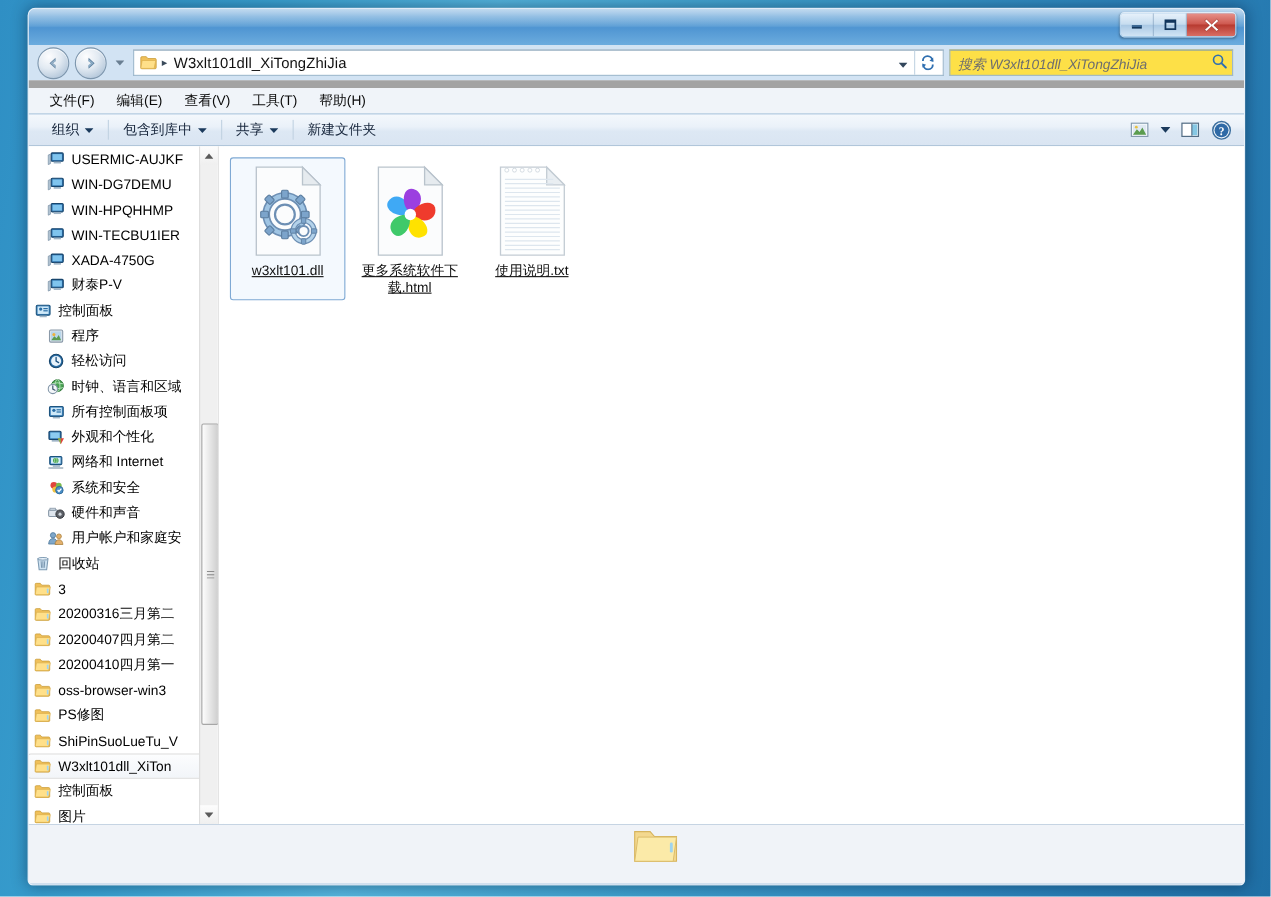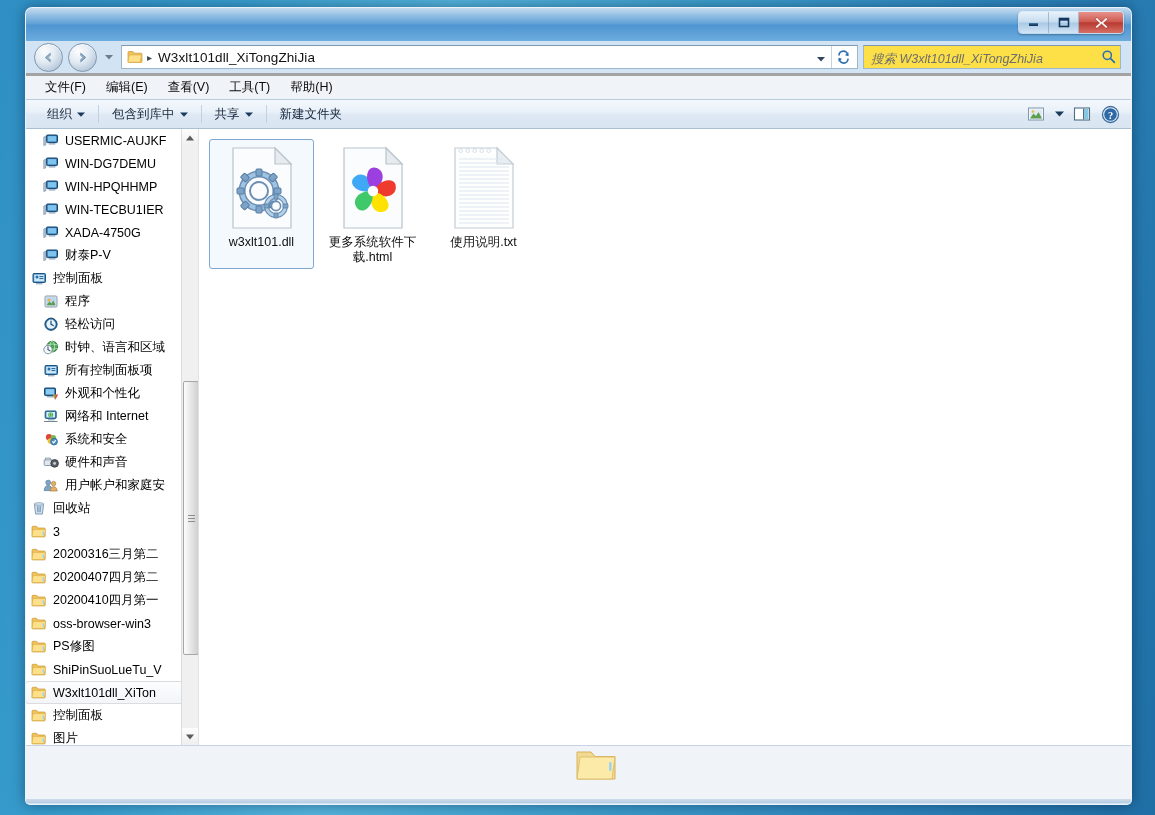--- a/index.html
+++ b/index.html
@@ -49,21 +49,21 @@
     display:flex;align-items:center;padding:0 3px 0 5px;font-size:13px;color:#000;gap:2px;}
   .crumbfolder{width:16px;height:14px;position:relative;}
   .crumbsep{font-size:10px;color:#3a4a5a;padding:0 4px 0 2px;}
   .crumbtxt{font-size:13.5px;color:#111;letter-spacing:.1px;}
   .addr-drop{margin-left:auto;width:16px;text-align:center;}
   .refresh{width:22px;height:22px;border-left:1px solid #c3d4e3;display:flex;align-items:center;justify-content:center;}
   .searchbox{width:245px;height:22px;background:#fde047;border:1px solid #9cb7cc;border-top-color:#7d9ab2;
     display:flex;align-items:flex-end;padding:0 4px 0 7px;}
   .searchtxt{flex:1;font-size:12.5px;font-style:italic;color:#6e6e6e;white-space:nowrap;overflow:hidden;}
   
-  .menubar{height:23px;background:#f0f4f9;border-top:3px solid #a3a3a3;
+  .menubar{height:23px;background:#f0f4f9;border-top:7px solid #a3a3a3;
            display:flex;align-items:flex-start;padding-left:10px;gap:2px;}
   .menuitem{font-size:12.5px;color:#0a0a0a;padding:3px 9px;cursor:default;}
   
   .toolbar{height:28px;
     background:linear-gradient(180deg,#f4f8fc 0%,#eaf1f9 40%,#dde8f4 55%,#dae5f2 100%);
     border-top:1px solid #b8cde0;border-bottom:1px solid #a8bfd4;
     display:flex;align-items:center;padding:0 8px 0 12px;}
   .tbitem{display:flex;align-items:flex-start;gap:5px;font-size:12.5px;color:#15243a;
           padding:3px 9px;border-radius:3px;cursor:default;}
   .tbsep{width:1px;height:18px;background:#c0d2e2;margin:0 4px;}
@@ -91,21 +91,21 @@
   .grip{width:7px;height:7px;}
   .splitter{width:4px;background:#fff;}
   
   .filepane{flex:1;background:#fff;position:relative;padding:10px 0 0 6px;}
   .files{display:flex;flex-wrap:wrap;align-content:flex-start;}
   .fitem{width:103px;padding:4px 0 3px;margin:0 6px 6px 0;
      display:flex;flex-direction:column;align-items:center;cursor:default;border:1px solid transparent;border-radius:3px;}
   .fitem.sel{background:#f4f9fe;border:1px solid #7fa9d4;}
   .ficon{width:74px;height:88px;display:flex;align-items:center;justify-content:center;}
   .flabel{font-size:12.5px;color:#101010;text-align:center;line-height:15px;
-          max-width:96px;word-break:break-all;margin-top:3px;}
+          max-width:96px;word-break:break-all;margin-top:3px;text-decoration:underline;}
   
   .statusbar{height:53px;background:#f0f3f8;border-top:1px solid #c6d4e3;
      display:flex;align-items:center;padding-left:34px;gap:22px;flex-direction:column;}
   .stxt{font-size:12.5px;color:#1b2d45;}
   .botedge{height:4px;background:linear-gradient(180deg,#cddcec,#b6cce1);}
 </style>
 </head>
 <body>
 
 <div id="window">

